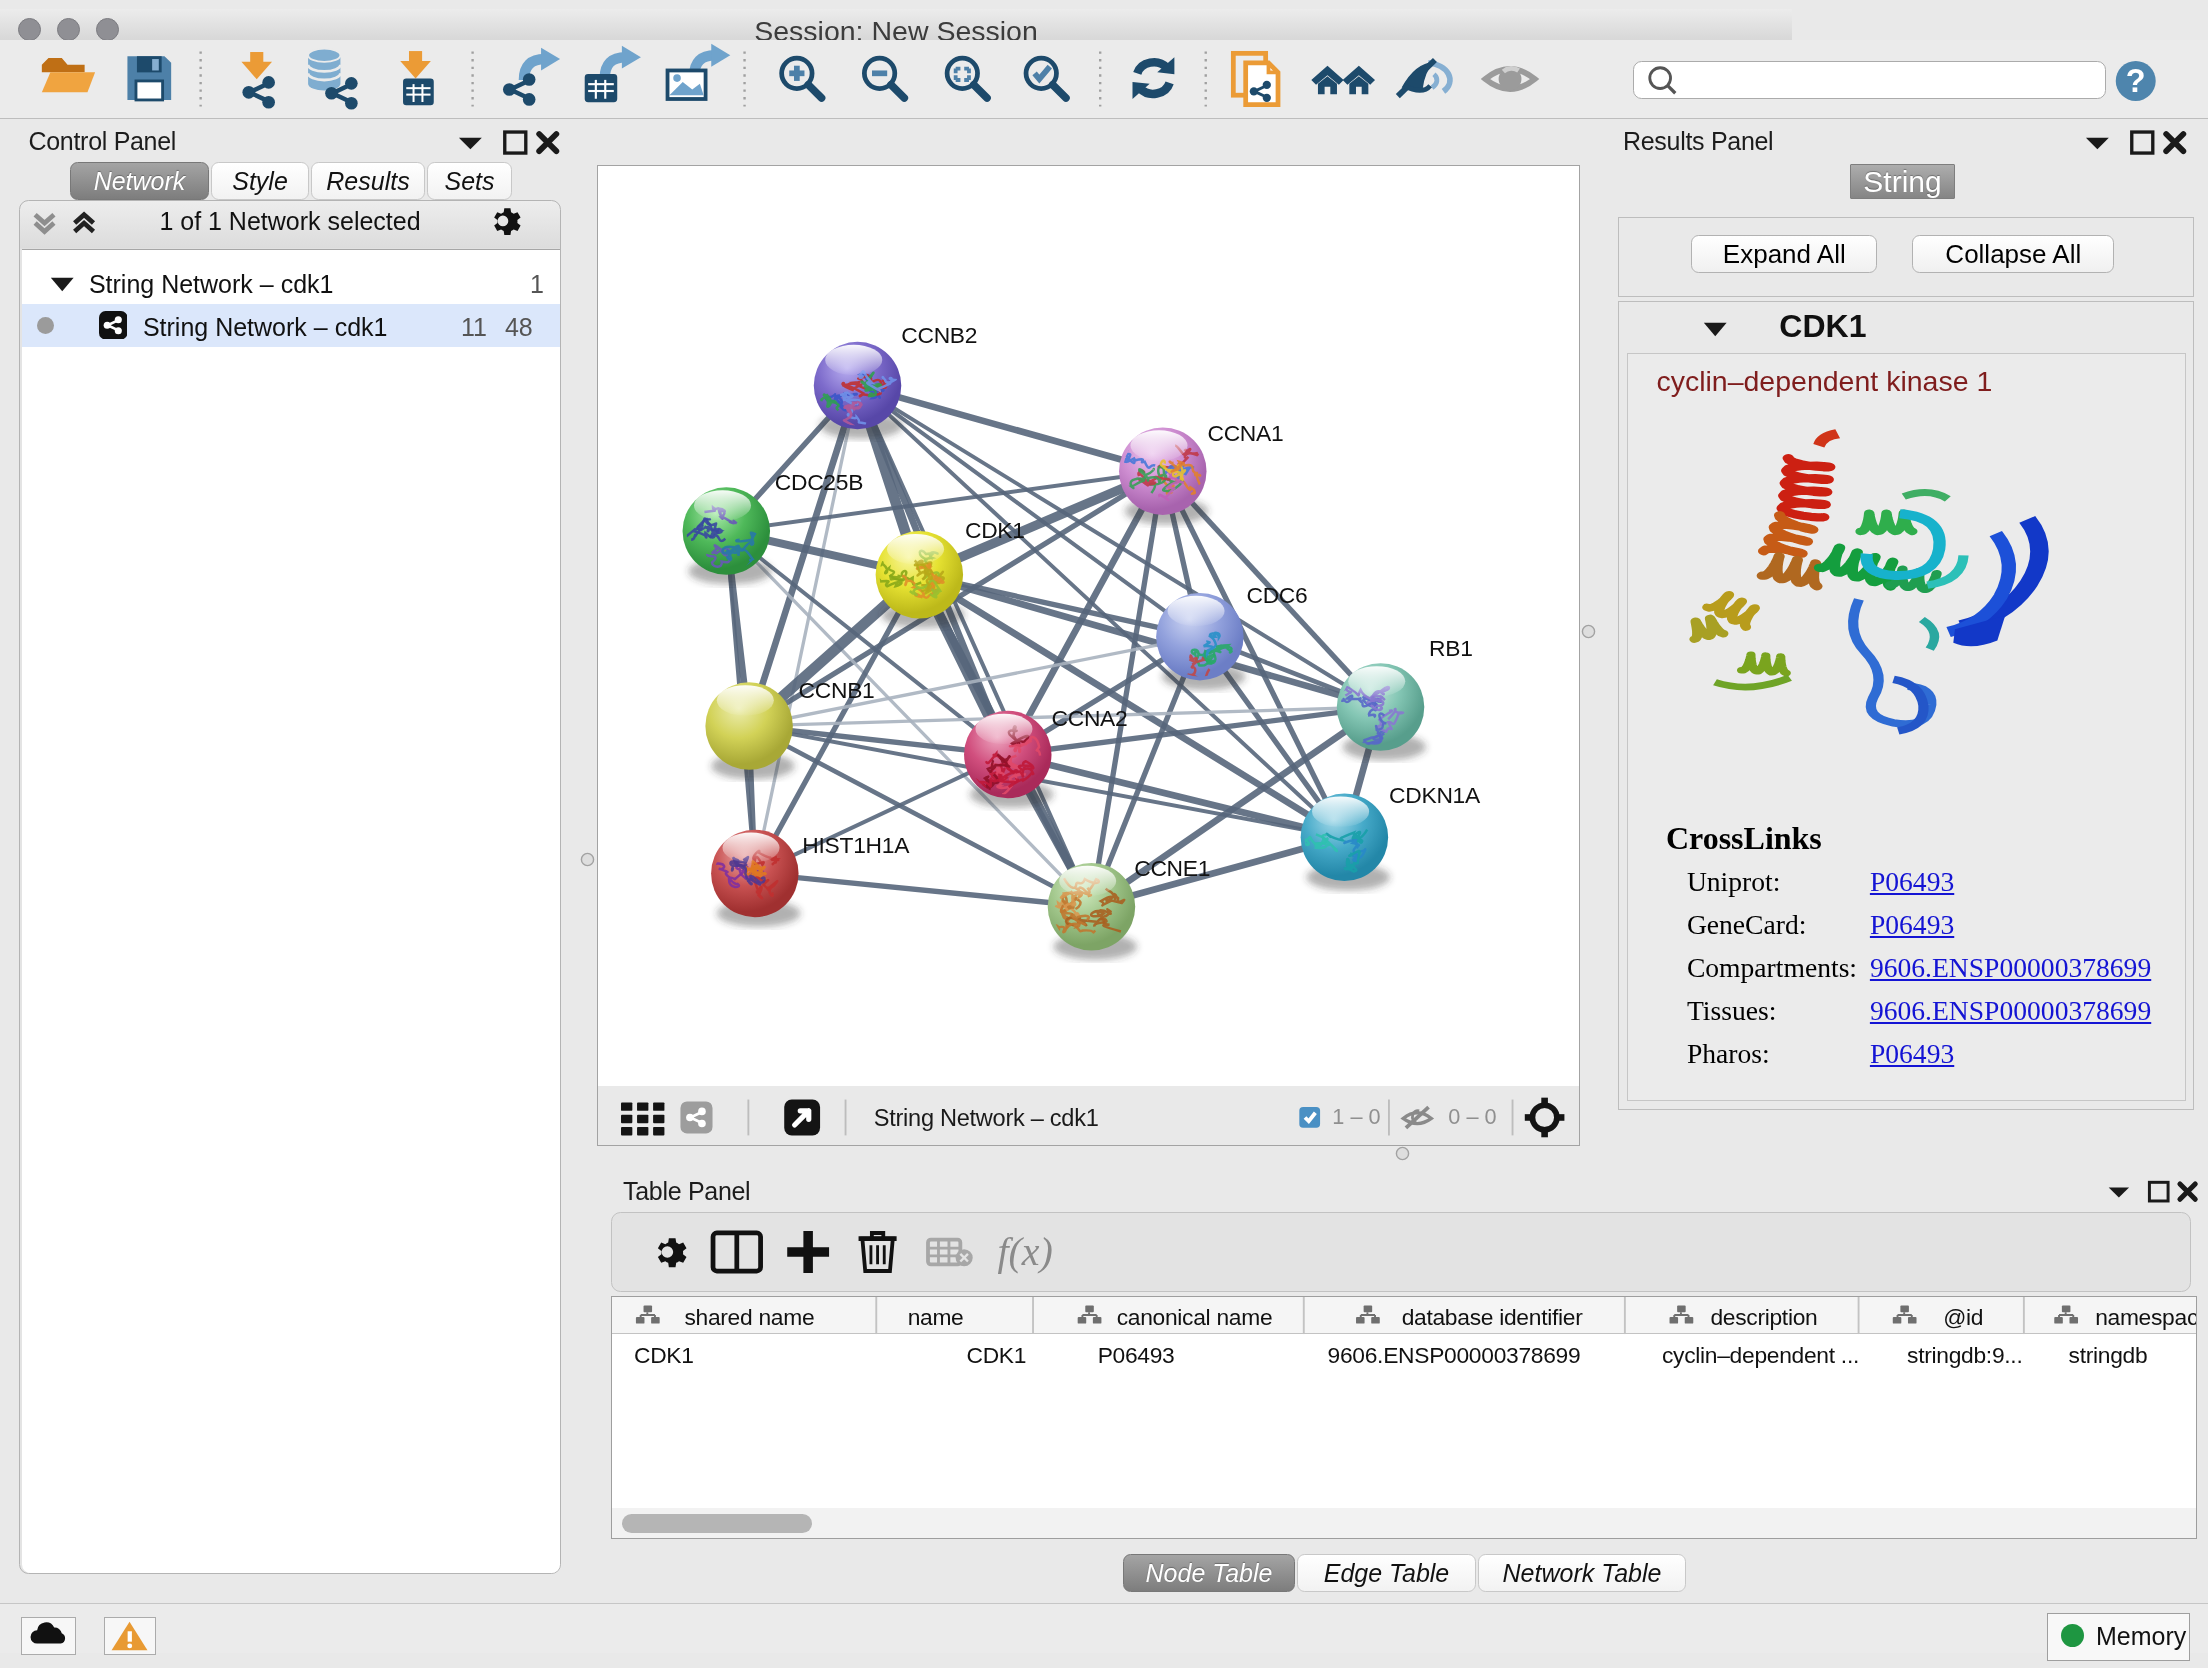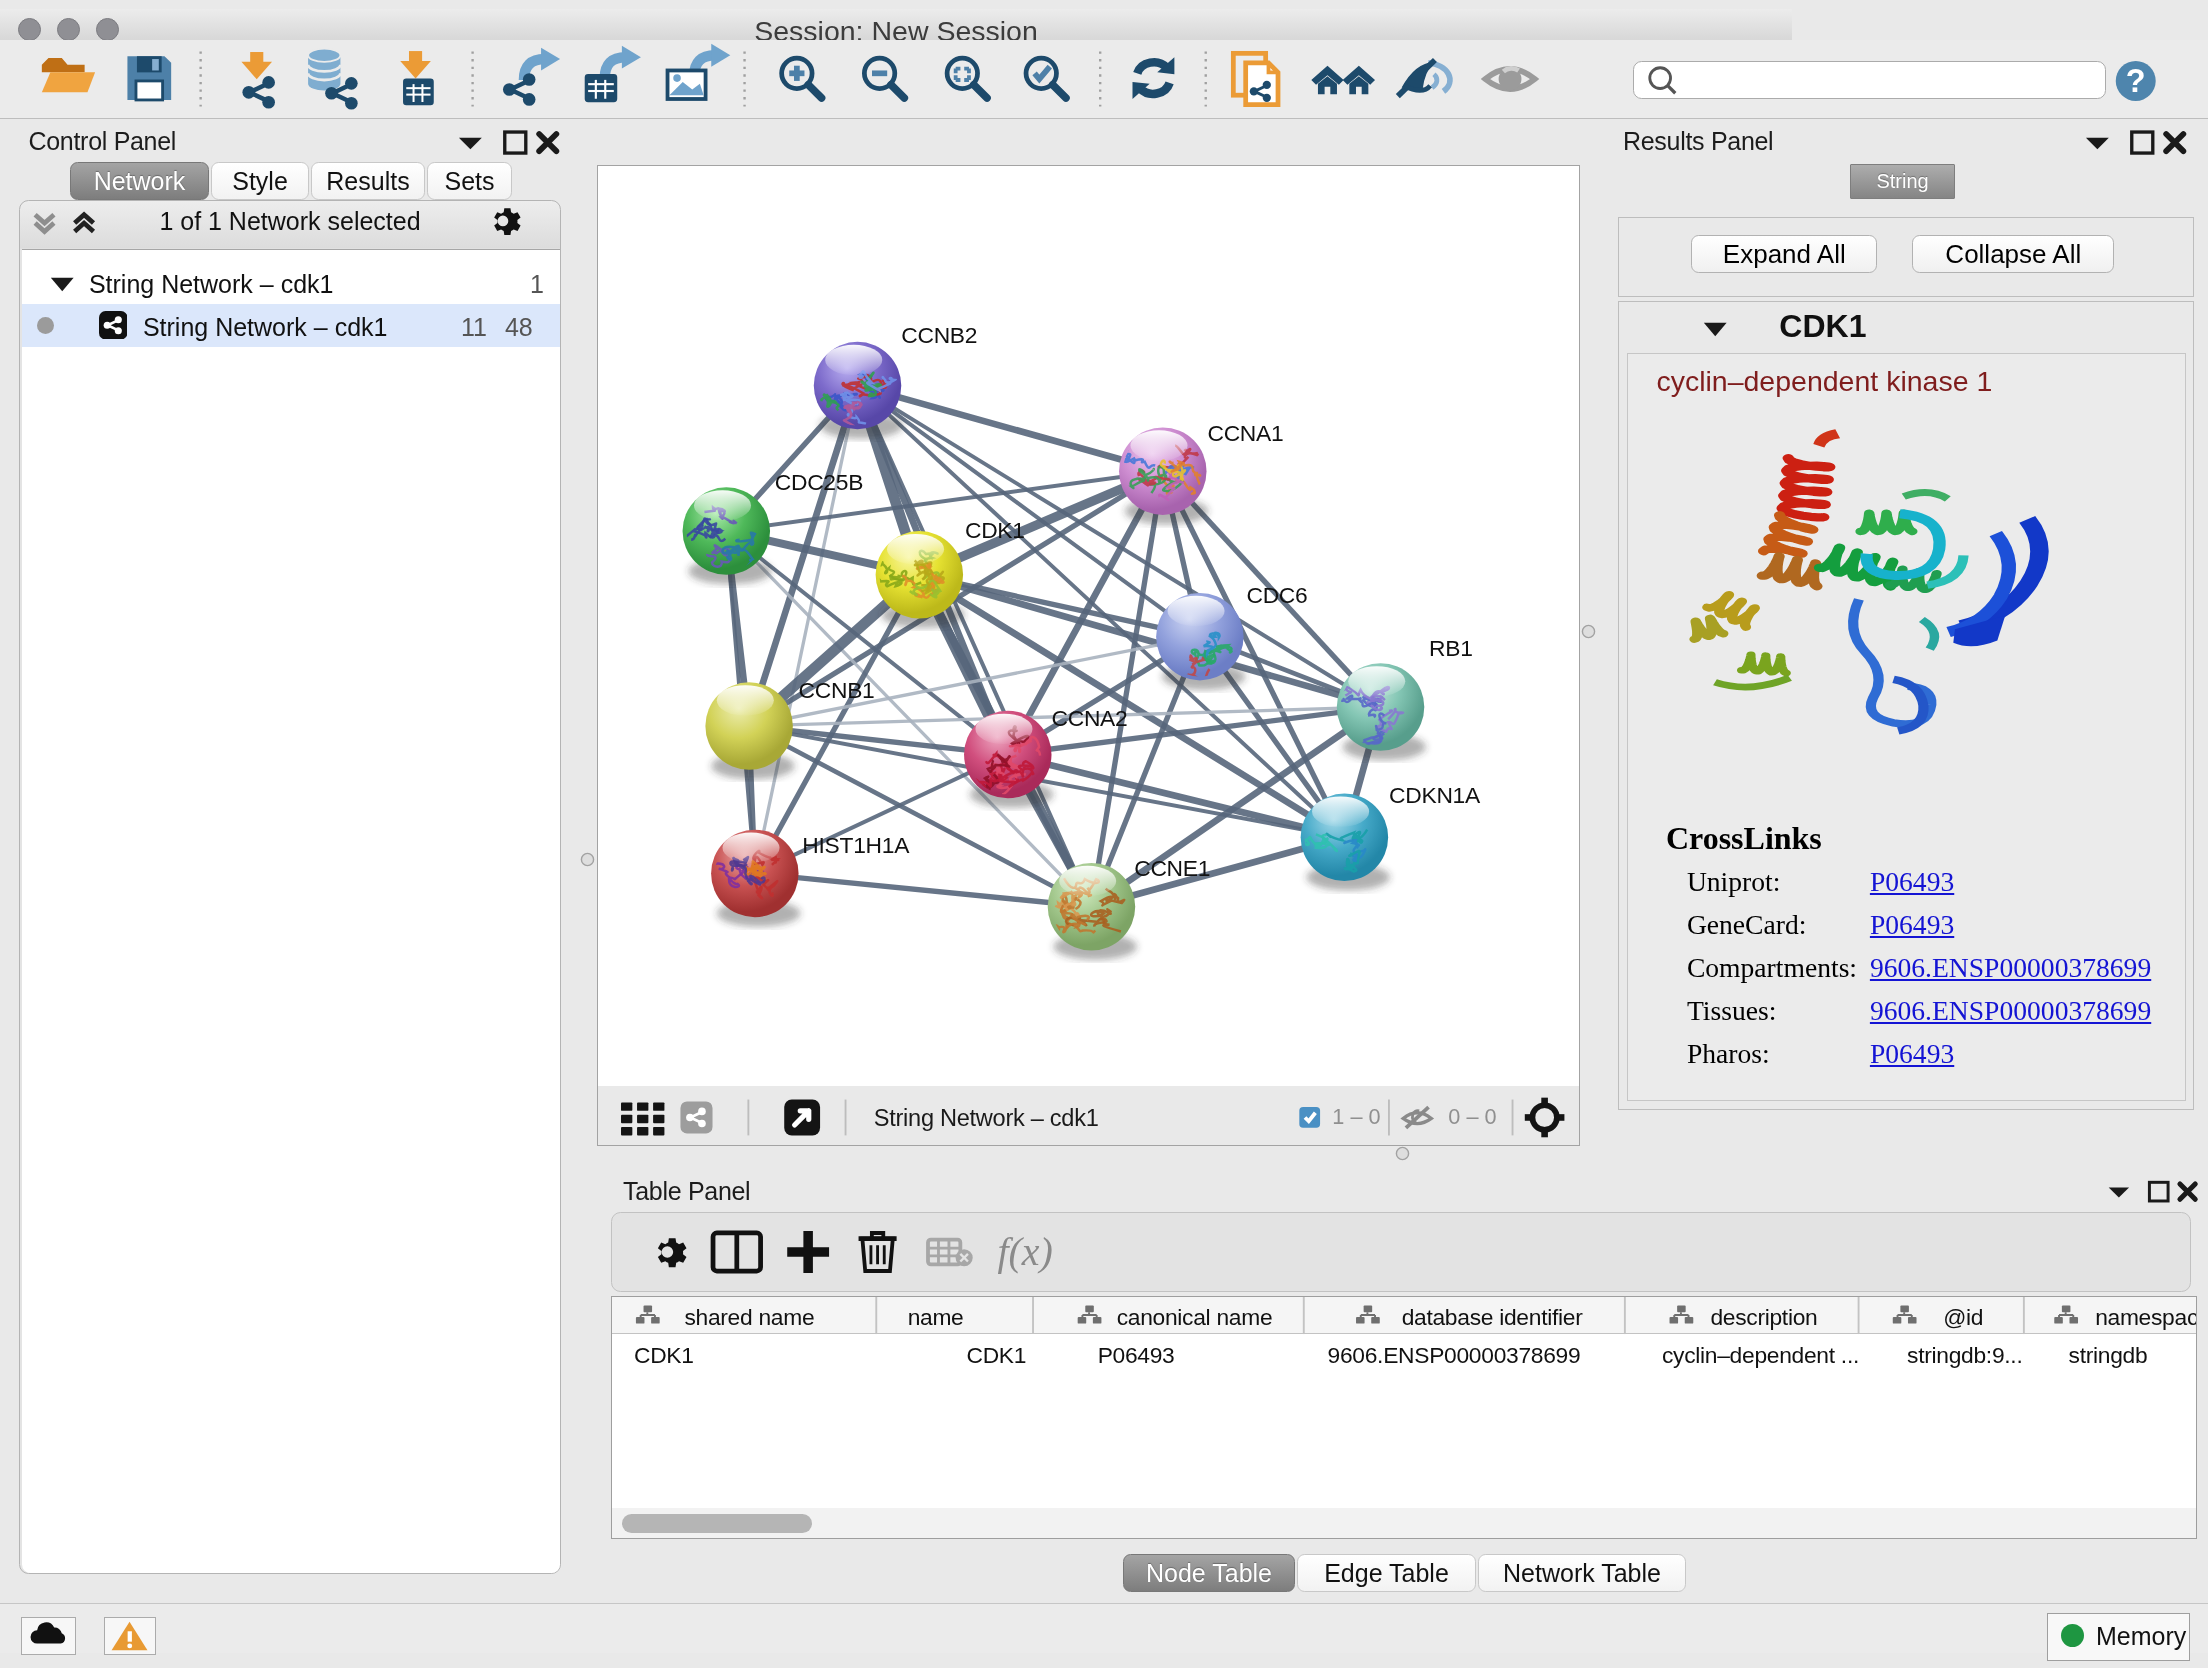--- a/index.html
+++ b/index.html
@@ -13,21 +13,21 @@
 #title-text { position:absolute; top:5.7px; left:0; width:100%; text-align:center;
   font-size:28.5px; color:#3c3c3c; }
 #toolbar { position:absolute; left:0; top:40px; width:2208px; height:79px;
   background:#ebebeb; border-bottom:1px solid #bdbdbd; }
 #searchbox { position:absolute; left:1633px; top:61px; width:473px; height:38px;
   background:#fff; border:1.9px solid #ababab; border-radius:8.6px; }
 .panel-title { font-size:25px; color:#1c1c1c; letter-spacing:-0.3px; }
 
 .tab { position:absolute; height:38px; border-radius:7.6px; font-size:25px;
   text-align:center; color:#111; background:linear-gradient(#ffffff,#f2f2f2);
-  border:1px solid #c8c8c8; line-height:36px; }
+  border:1px solid #c8c8c8; line-height:36px;font-style:italic; }
 .tab.sel { background:linear-gradient(#a4a4a4,#7d7d7d); color:#fff; border:1px solid #787878;
   text-shadow:0 -1px 1px rgba(0,0,0,0.3); }
 a.link { color:#1414d4; text-decoration:underline; }
 </style>
 </head>
 <body>
 
 <div id="titlebar">
   <div class="light" style="left:18px;"></div>
   <div class="light" style="left:57px;"></div>
@@ -653,21 +653,21 @@
 
 <div id="results" class="abs" style="left:1604px;top:119px;width:605px;height:1043px;">
   <div class="panel-title abs" style="left:19px;top:7.6px;">Results Panel</div>
   <svg class="abs" style="left:480px;top:11.4px;" width="107" height="27" viewBox="0 0 112 28">
     <path d="M 2 8 L 26 8 L 14 20 Z" fill="#1a1a1a"></path>
     <rect x="50" y="2" width="22" height="22" fill="none" stroke="#1a1a1a" stroke-width="3.5"></rect>
     <path d="M 86 4 L 104 22 M 104 4 L 86 22" stroke="#1a1a1a" stroke-width="6" stroke-linecap="round"></path>
   </svg>
   <div class="abs" style="left:246px;top:45px;width:105px;height:35px;border-radius:1px;
     background:linear-gradient(#adadad,#858585);border:1px solid #7e7e7e;color:#fff;
-    font-size:20px;text-align:center;line-height:33px;text-shadow:0 -1px 1px rgba(0,0,0,0.3);">String</div>
+    font-size:30px;text-align:center;line-height:33px;text-shadow:0 -1px 1px rgba(0,0,0,0.3);">String</div>
   <div class="abs" style="left:14.3px;top:98px;width:576px;height:80px;border:1.9px solid #bdbdbd;background:#e9e9e9;">
     <div class="abs" style="left:72px;top:17px;width:186px;height:38px;background:linear-gradient(#ffffff,#f0f0f0);
       border:1px solid #b2b2b2;border-radius:7.6px;font-size:26px;text-align:center;line-height:36px;">Expand All</div>
     <div class="abs" style="left:293px;top:17px;width:202px;height:38px;background:linear-gradient(#ffffff,#f0f0f0);
       border:1px solid #b2b2b2;border-radius:7.6px;font-size:26px;text-align:center;line-height:36px;">Collapse All</div>
   </div>
   <div class="abs" style="left:14.3px;top:182px;width:576px;height:809px;border:1.9px solid #bdbdbd;background:#e9e9e9;">
     <svg class="abs" style="left:82px;top:17px;" width="28.5" height="21" viewBox="0 0 30 22">
       <path d="M 3 4 L 27 4 L 15 18 Z" fill="#1a1a1a"></path>
     </svg>

